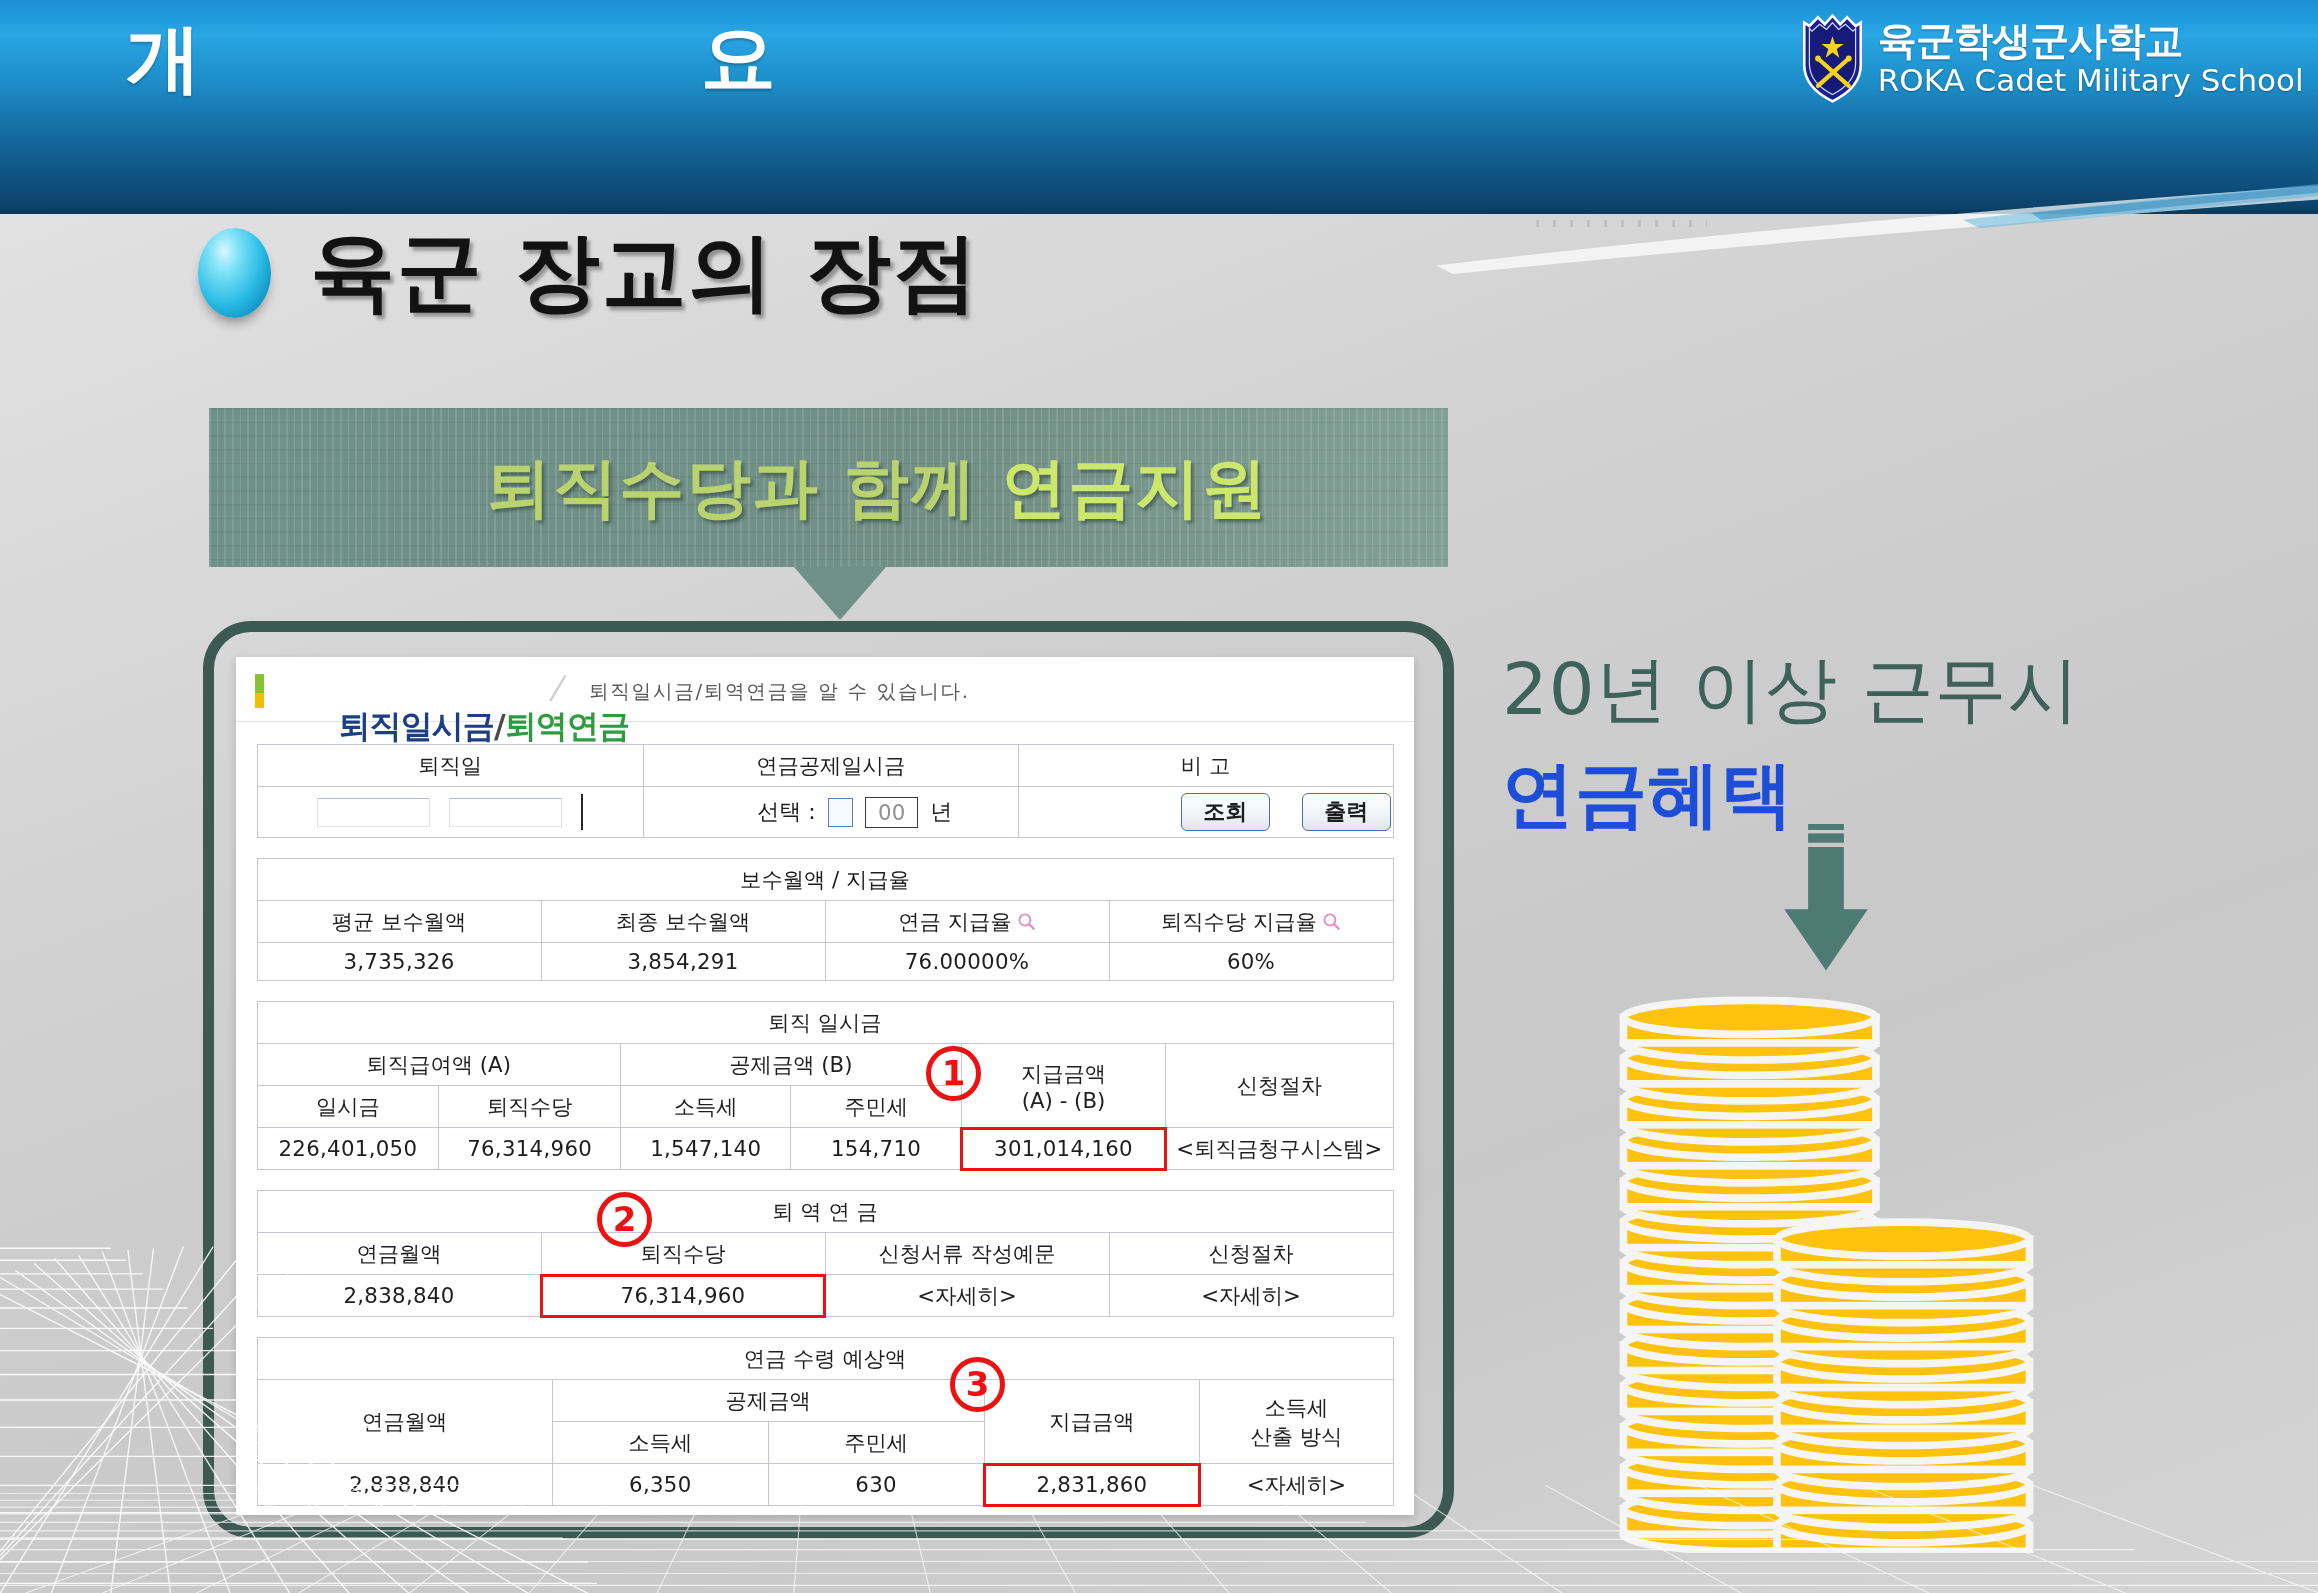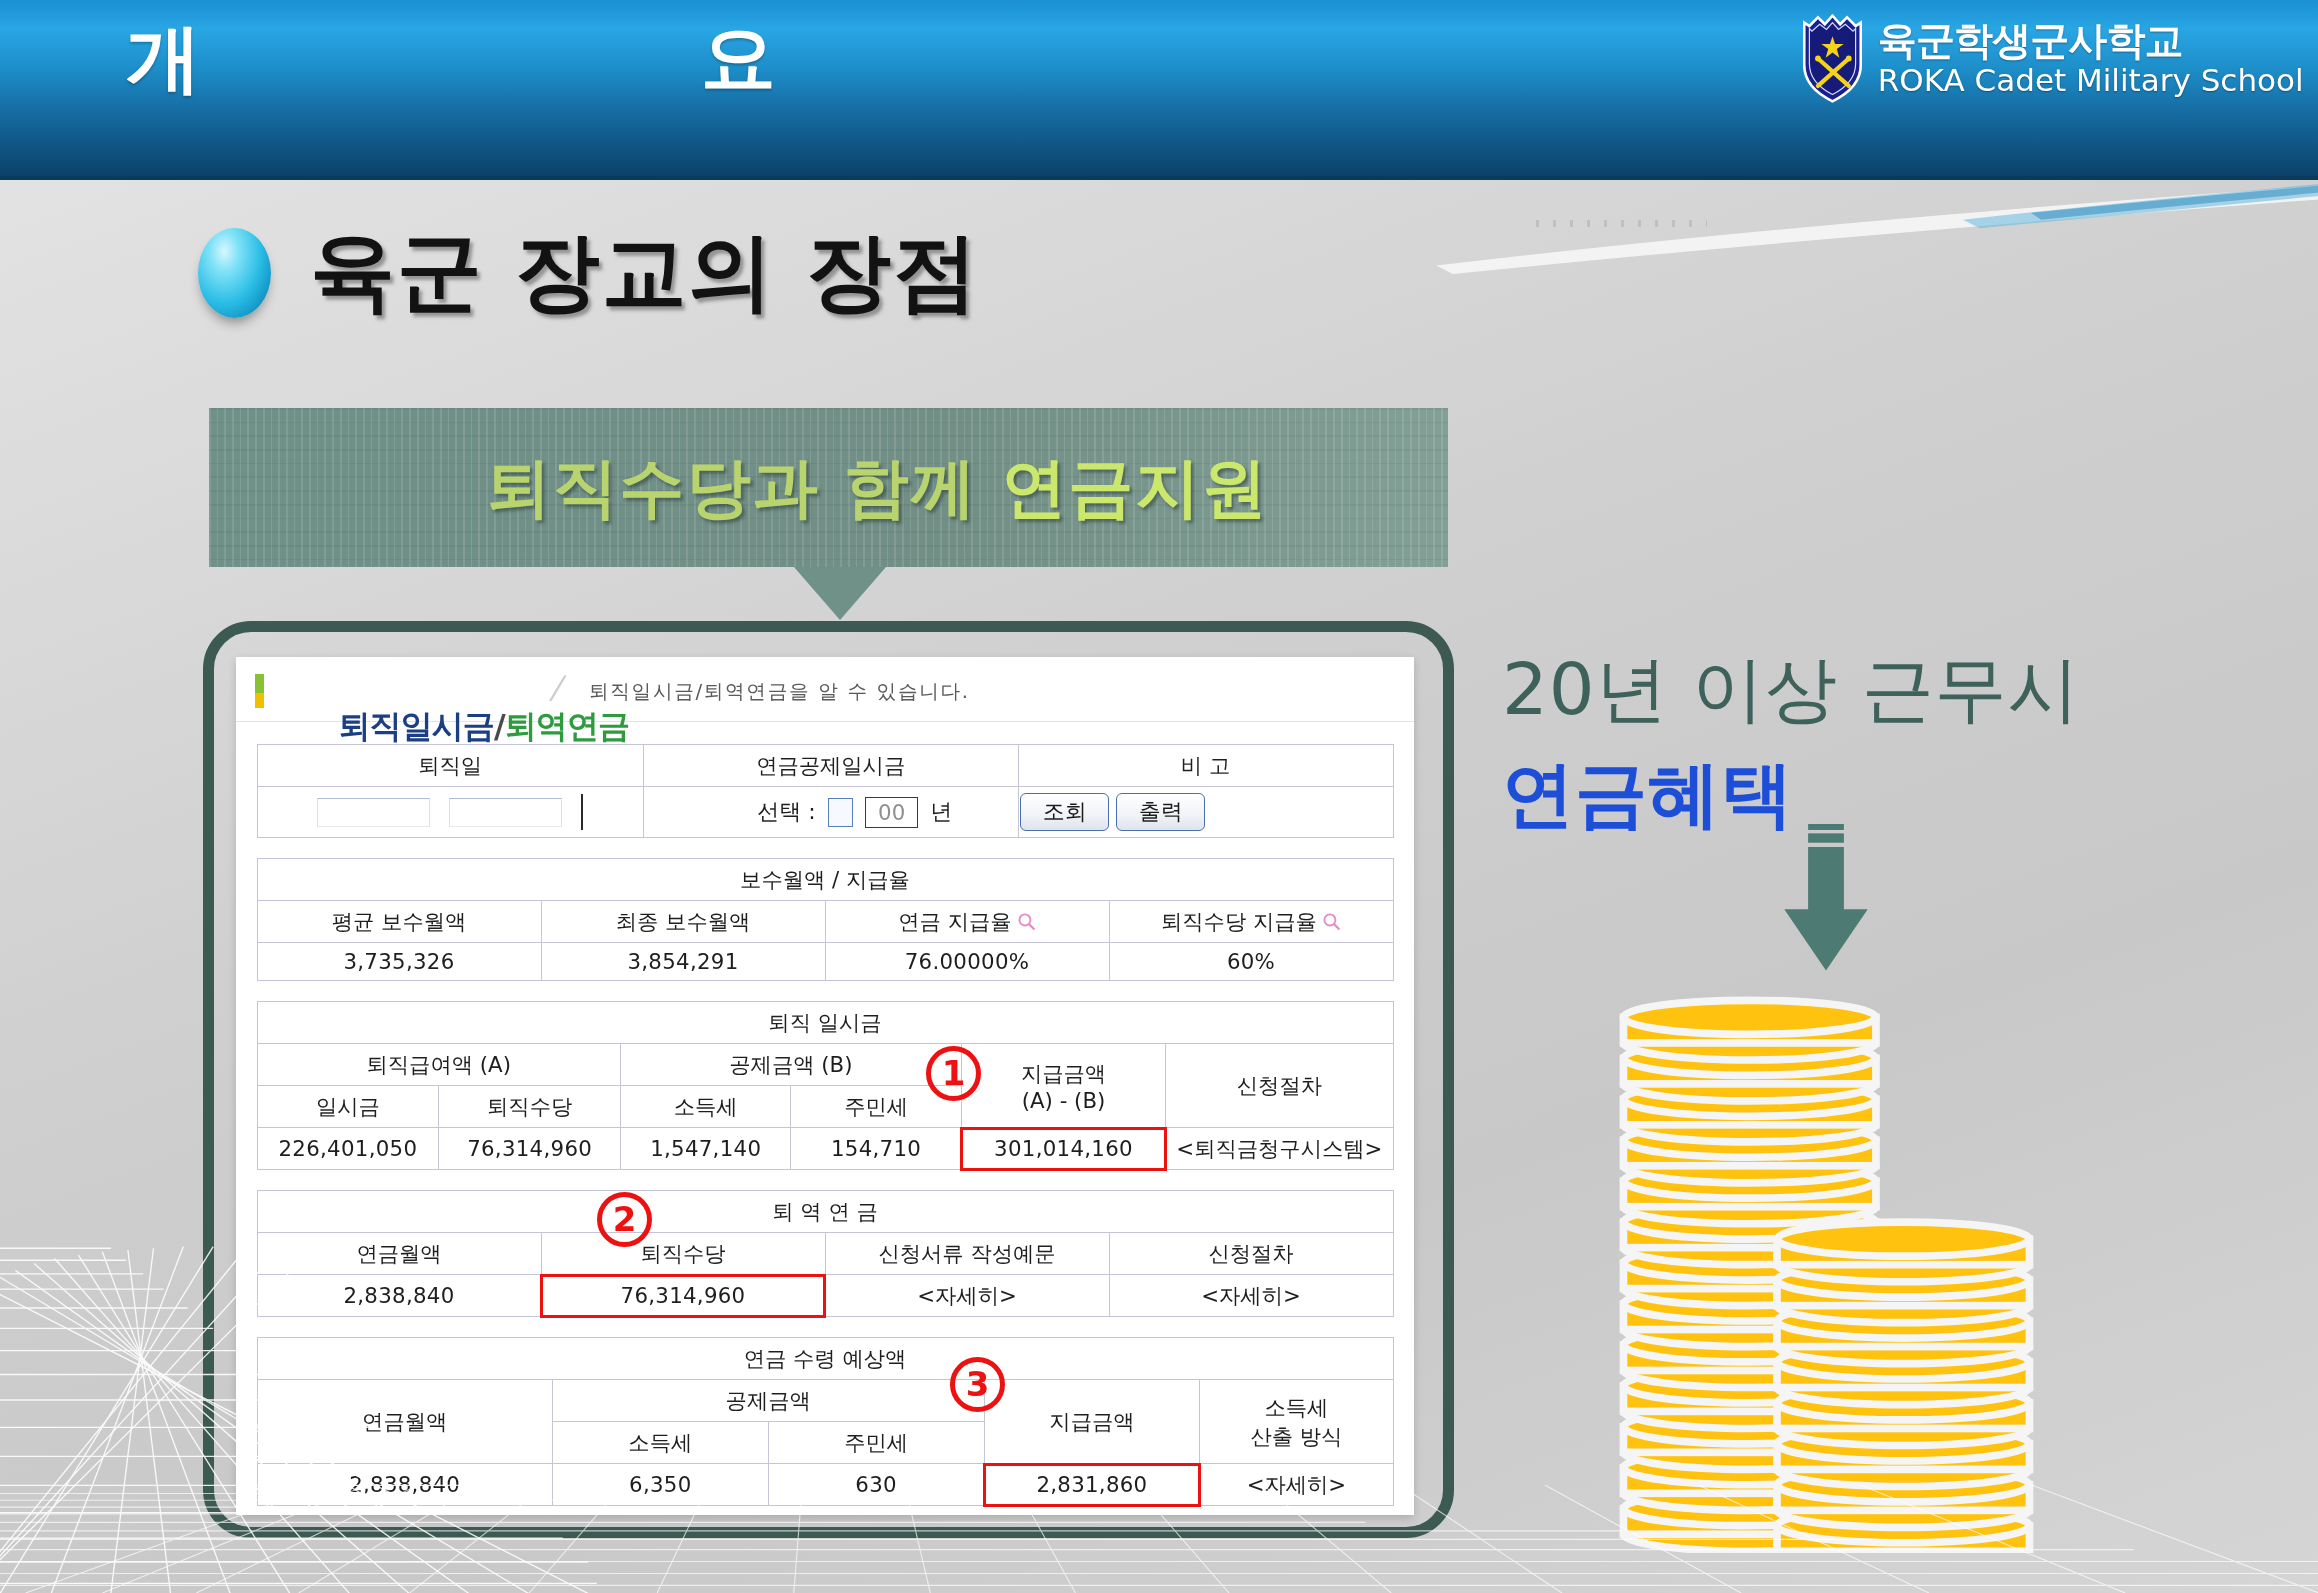--- a/index.html
+++ b/index.html
@@ -9,21 +9,21 @@
     font-family: "DejaVu Sans", "Liberation Sans", sans-serif;
     overflow: hidden;
   }
   body {
     background: linear-gradient(160deg, #e6e6e6 0%, #cfcfcf 45%, #c8c8c8 70%, #d5d5d5 100%);
     position: relative;
   }
 
   
   #header-bar {
-    position: absolute; left: 0; top: 0; width: 2319px; height: 180px;
+    position: absolute; left: 0; top: 0; width: 2319px; height: 214px;
     background: linear-gradient(to bottom,
         #1b8fd4 0%, #29a6e4 16%, #1d8ec9 38%, #15699f 64%, #0e4d7a 88%, #0a3e63 100%);
     overflow: hidden;
   }
   #header-bar::after {
     content:""; position:absolute; left:0; bottom:0; width:100%; height:4.3px;
     background:#0a3a5c;
   }
   #header-title {
     position: absolute; left: 126px; top: 19px;
@@ -146,21 +146,21 @@
               border-left-color:#dfdfdf; border-right-color:#dfdfdf; background:#fff; }
   .caret { width:1.7px; height:36px; background:#2a2a2a; }
 
   
   .sel-wrap { display:flex; align-items:center; justify-content:center; gap:12px; font-size:22px;padding-left:48px; }
   .chkbox { width:25.6px; height:29px; border:1.7px solid #5a7fbe; background:#f6f9ff; display:inline-block; }
   .yrbox { width:53px; height:31px; border:1.7px solid #3b3b3b; background:#fff; color:#8f8f8f;
            font-size:21.3px; display:flex; align-items:center; justify-content:center; }
 
   
-  .btn-wrap { display:flex; align-items:center; justify-content:flex-start; gap:7px; }
+  .btn-wrap { display:flex; align-items:center; justify-content:flex-end; gap:32px;font-weight:bold; }
   .btn {
     min-width:89px; height:38px; border:1.7px solid #4a6fae; border-radius:6px;
     background: linear-gradient(to bottom,#ffffff 0%, #f2f4f8 55%, #dfe4ec 100%);
     display:flex; align-items:center; justify-content:center;
     font-size:22px; color:#1c1c1c;
   }
 
   
   .mag { display:inline-block; width:19px; height:19px; vertical-align:-1.7px; margin-left:5.1px; }
 

